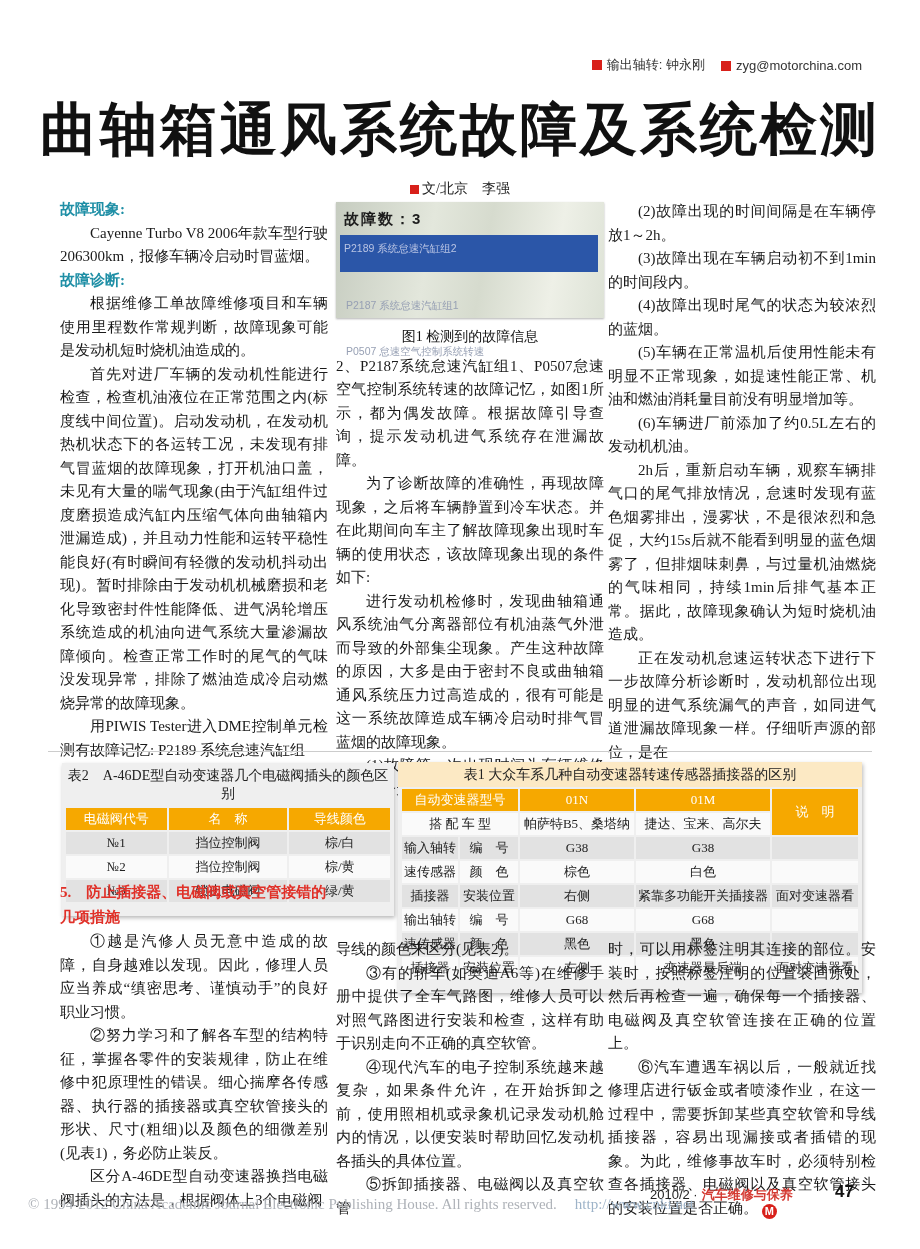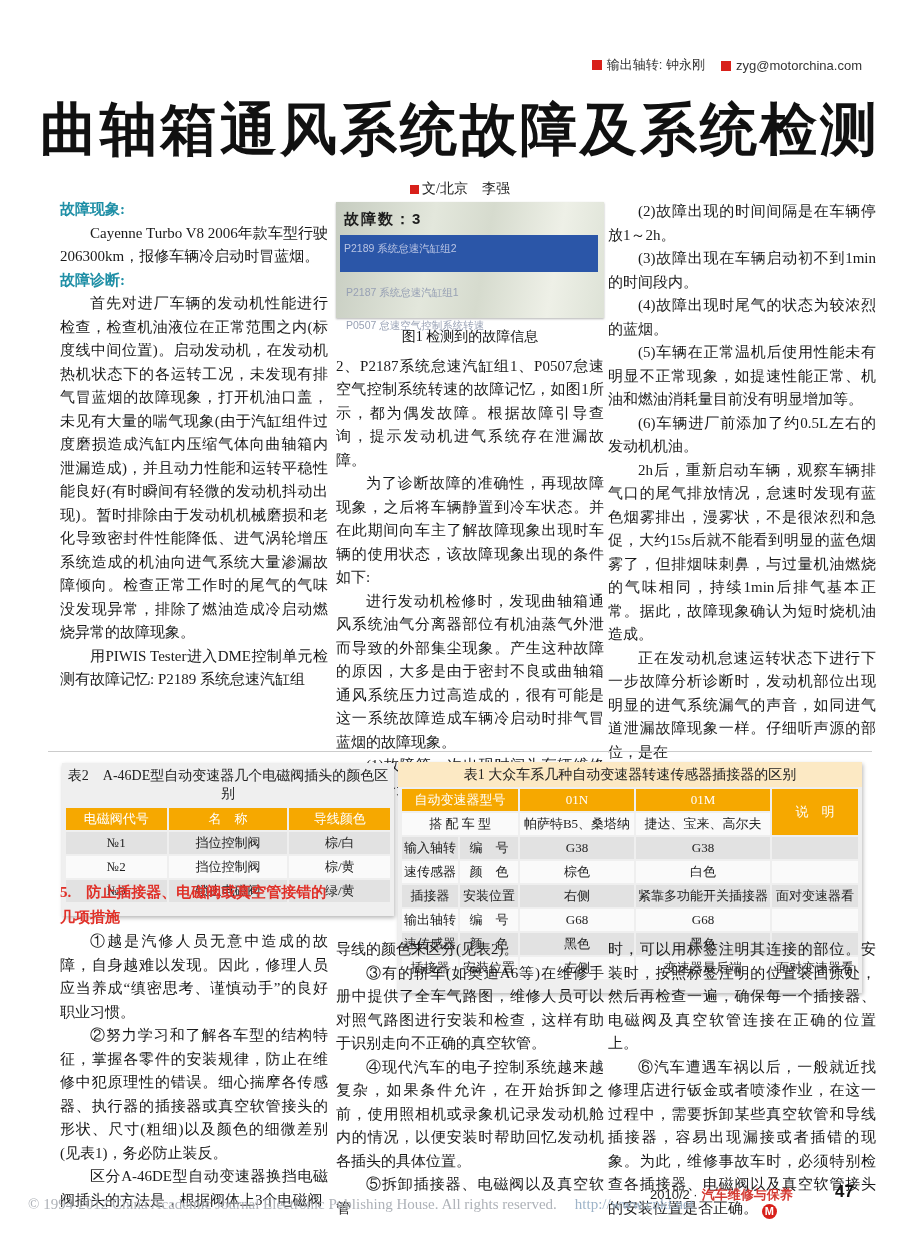--- a/index.html
+++ b/index.html
@@ -32,21 +32,21 @@
 
   
   .fig{width:268px;margin-bottom:6px;}
   .shot{width:268px;height:116px;box-sizing:border-box;padding:5px 8px;position:relative;
         background:linear-gradient(100deg,#c6ccc0 0%,#e3e7dc 35%,#d6dbce 55%,#eef0e7 80%,#dde2d6 100%);
         box-shadow:0 1px 2px rgba(0,0,0,0.3);}
   .shot .count{font-family:"Liberation Sans",sans-serif;font-weight:bold;font-size:15px;
                letter-spacing:2px;color:#1d1d1d;}
   .bluebar{margin:4px -2px 0 -4px;background:#2B56A8;color:#b9c4e4;font-size:10.5px;
            font-family:"Liberation Sans",sans-serif;padding:2px 4px 12px 4px;}
-  .faded{color:#97a0b4;font-size:10.5px;font-family:"Liberation Sans",sans-serif;margin-top:9px;padding-left:2px;}
+  .faded{color:#97a0b4;font-size:10.5px;font-family:"Liberation Sans",sans-serif;margin-top:22px;padding-left:2px;}
   .figcap{text-align:center;font-size:14px;margin-top:7px;color:#111;}
 
   .rule{position:absolute;top:751px;left:48px;width:824px;border-top:1px solid #cccccc;}
 
   
   .panel{position:absolute;background:#efefef;box-shadow:1px 2px 4px rgba(0,0,0,0.28);padding-bottom:12px;}
   .t2panel{left:62px;top:763px;width:332px;}
   .t1panel{left:398px;top:762px;width:464px;}
   .t-title{text-align:center;font-size:14px;padding:4px 2px 3px;color:#222;}
   .t1panel .t-title{background:#FCE9C4;}
@@ -81,20 +81,21 @@
     <span><span class="redsq"></span><span>zyg@motorchina.com</span></span>
   </div>
 
   <div class="title">曲轴箱通风系统故障及系统检测</div>
   <div class="byline"><span class="redsq"></span><span>文/北京　李强</span></div>
 
   <div class="col c1">
     <p class="teal-h noindent">故障现象:</p>
     <p>Cayenne Turbo V8 2006年款车型行驶206300km，报修车辆冷启动时冒蓝烟。</p>
     <p class="teal-h noindent">故障诊断:</p>
+    <p>根据维修工单故障维修项目和车辆使用里程数作常规判断，故障现象可能是发动机短时烧机油造成的。</p>
     <p>首先对进厂车辆的发动机性能进行检查，检查机油液位在正常范围之内(标度线中间位置)。启动发动机，在发动机热机状态下的各运转工况，未发现有排气冒蓝烟的故障现象，打开机油口盖，未见有大量的喘气现象(由于汽缸组件过度磨损造成汽缸内压缩气体向曲轴箱内泄漏造成)，并且动力性能和运转平稳性能良好(有时瞬间有轻微的发动机抖动出现)。暂时排除由于发动机机械磨损和老化导致密封件性能降低、进气涡轮增压系统造成的机油向进气系统大量渗漏故障倾向。检查正常工作时的尾气的气味没发现异常，排除了燃油造成冷启动燃烧异常的故障现象。</p>
     <p>用PIWIS Tester进入DME控制单元检测有故障记忆: P2189 系统怠速汽缸组</p>
   </div>
 
   <div class="col c2">
     <div class="fig">
       <div class="shot">
         <div class="count">故障数：3</div>
         <div class="bluebar">P2189 系统怠速汽缸组2</div>
         <div class="faded">P2187 系统怠速汽缸组1</div>

